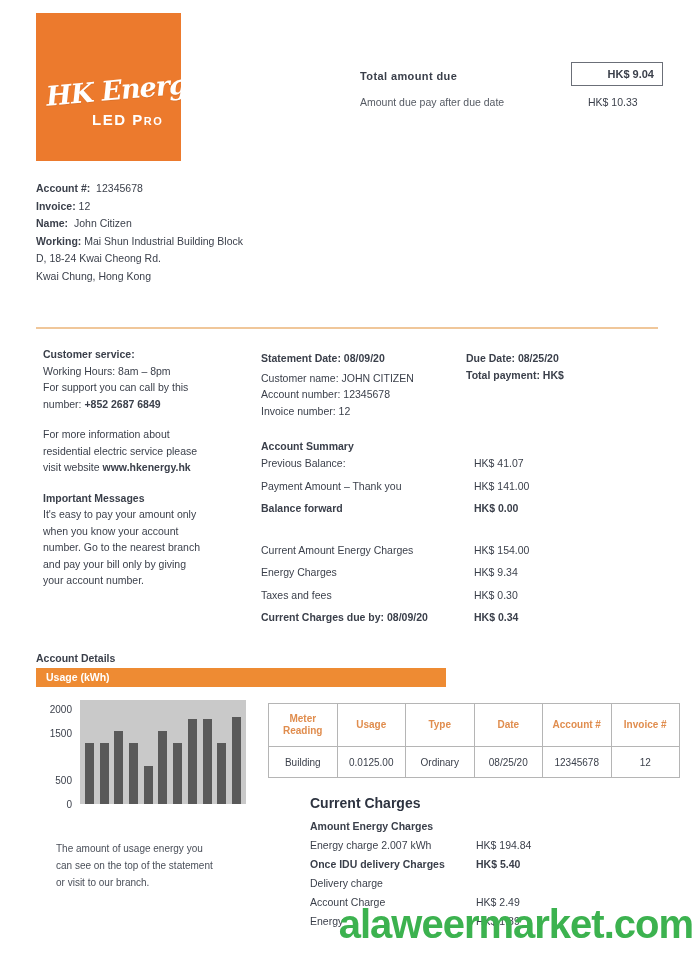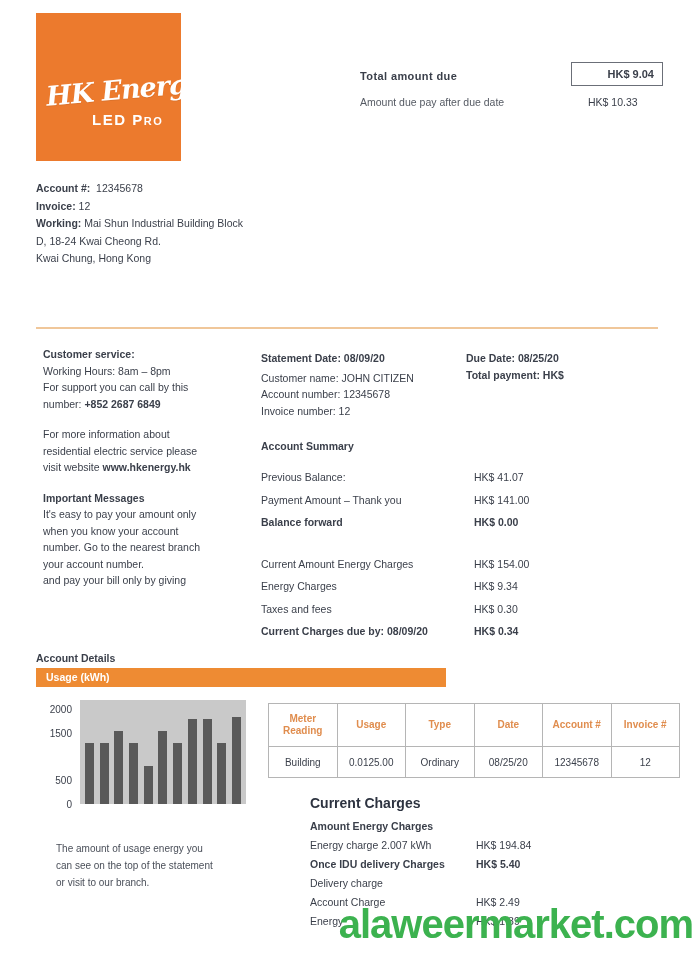--- a/index.html
+++ b/index.html
@@ -136,21 +136,21 @@
 
   .col-mid {
     position: absolute;
     left: 261px;
     top: 350px;
     width: 330px;
     font-size: 10.5px;
   }
   .col-mid .stmt-hd { font-weight: bold; margin-bottom: 3px; }
   .col-mid .stmt-line { line-height: 16.5px; }
-  .col-mid .sum-hd { font-weight: bold; margin-top: 21px; margin-bottom: 14px; }
+  .col-mid .sum-hd { font-weight: bold; margin-top: 21px; margin-bottom: 0; }
 
   .sum-row {
     position: relative;
     height: 22.5px;
     line-height: 22.5px;
   }
   .sum-row .k { position: absolute; left: 0; }
   .sum-row .v { position: absolute; left: 213px; }
   .sum-row.b .k, .sum-row.b .v { font-weight: bold; }
   .sum-spacer { height: 19px; }
@@ -316,20 +316,21 @@
   <div class="total-due-label">Total amount due</div>
   <div class="total-due-box">
     <div class="total-due-value">HK$ 9.04</div>
   </div>
   <div class="after-due-label">Amount due pay after due date</div>
   <div class="after-due-value">HK$ 10.33</div>
 
   <div class="acct-block">
     <div><span class="lbl">Account #:</span>&nbsp; <span>12345678</span></div>
     <div><span class="lbl">Invoice:</span> <span>12</span></div>
+    <div><span class="lbl">Name:</span>&nbsp; <span>John Citizen</span></div>
     <div><span class="lbl">Working:</span> <span>Mai Shun Industrial Building Block</span></div>
     <div>D, 18-24 Kwai Cheong Rd.</div>
     <div>Kwai Chung, Hong Kong</div>
   </div>
 
   <div class="hr-orange"></div>
 
   <div class="col-left">
     <div class="hd">Customer service:</div>
     <div>Working Hours: 8am – 8pm</div>
@@ -337,22 +338,22 @@
     <div><span>number: </span><span class="bold">+852 2687 6849</span></div>
     <div class="gap"></div>
     <div>For more information about</div>
     <div>residential electric service please</div>
     <div><span>visit website </span><span class="bold">www.hkenergy.hk</span></div>
     <div class="gap"></div>
     <div class="hd">Important  Messages</div>
     <div>It's easy to pay your amount only</div>
     <div>when you know your account</div>
     <div>number. Go to the nearest  branch</div>
+    <div>and pay your bill only by giving</div>
     <div>your account number.</div>
-    <div>and pay your bill only by giving</div>
   </div>
 
   <div class="col-mid">
     <div class="stmt-hd stmt-line">Statement Date: 08/09/20</div>
     <div class="stmt-line">Customer name: JOHN CITIZEN</div>
     <div class="stmt-line">Account number: 12345678</div>
     <div class="stmt-line">Invoice number: 12</div>
 
     <div class="sum-hd">Account Summary</div>
 

